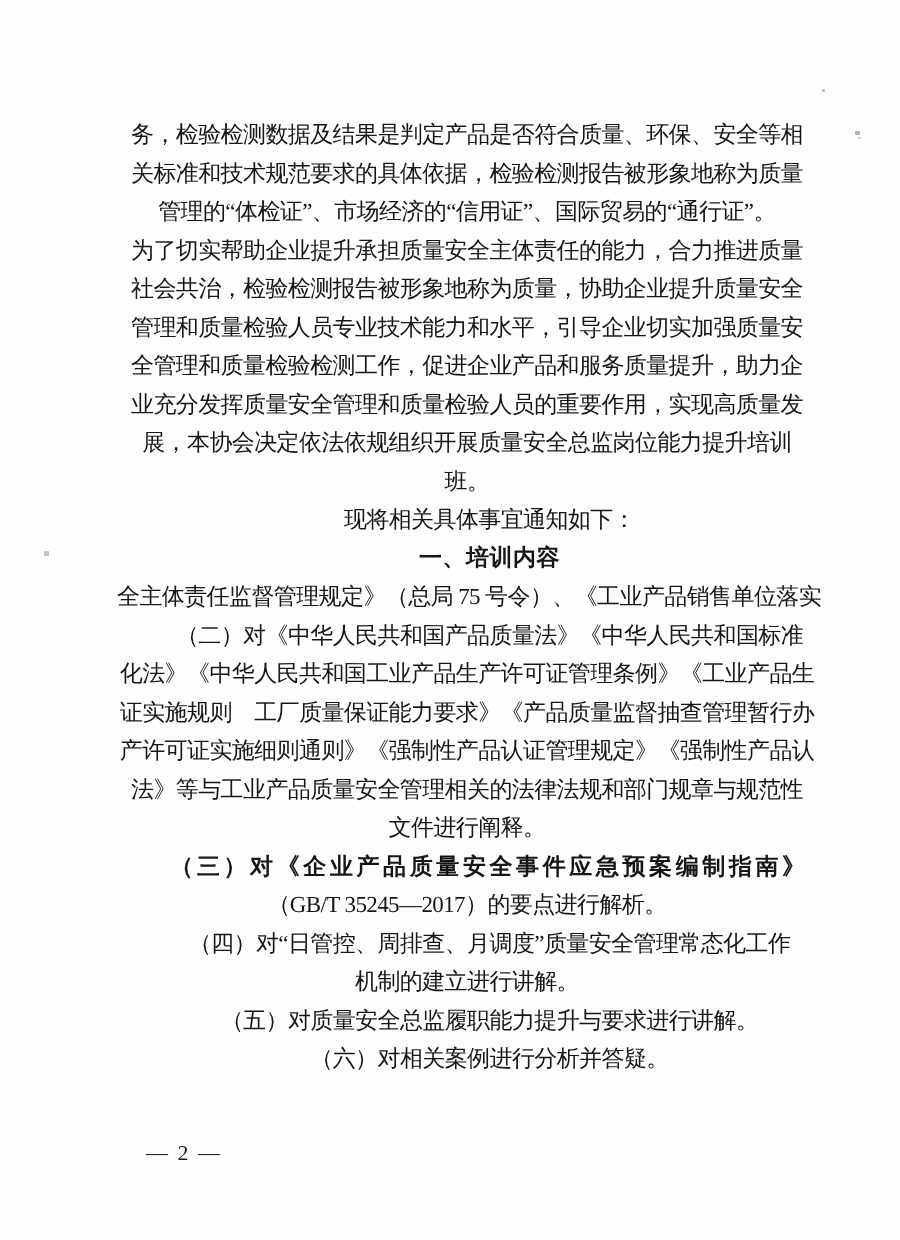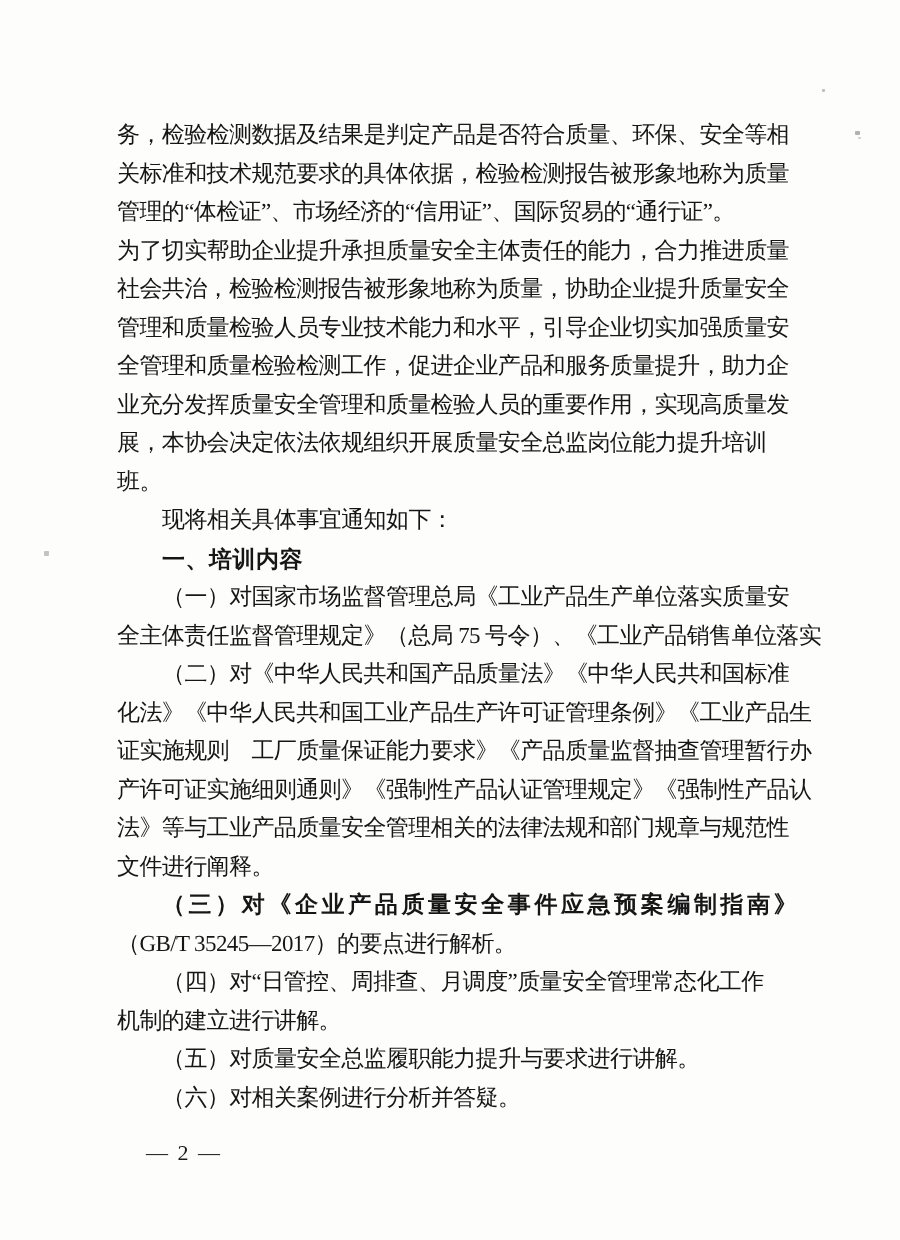--- a/index.html
+++ b/index.html
@@ -12,40 +12,41 @@
     background: #ffffff;
     position: relative;
     overflow: hidden;
     font-family: "Liberation Serif", "DejaVu Serif", serif;
     color: #161616;
   }
   .page {
     position: absolute;
     inset: 0;
     background: #fdfdfc;
+    text-align: center;
   }
   .textblock {
     position: absolute;
     left: 117px;
     top: 116px;
     width: 700px;
   }
   .line {
     font-size: 23px;
     letter-spacing: -0.6px;
     line-height: 38.5px;
     height: 38.5px;
     white-space: nowrap;
     text-rendering: geometricPrecision;
   }
   .line.indent {
     padding-left: 45px;
   }
   .line.bold {
-    font-family: Liberation Sans, sans-serif;
+    font-family: Liberation Mono, monospace;
     font-weight: 700;
     letter-spacing: 0.5px;
   }
   .line.spread {
     letter-spacing: 3.6px;
     font-weight: bold;
   }
   .footer {
     position: absolute;
     left: 146px;
@@ -76,21 +77,20 @@
     <div class="line">管理的“体检证”、市场经济的“信用证”、国际贸易的“通行证”。</div>
     <div class="line">为了切实帮助企业提升承担质量安全主体责任的能力，合力推进质量</div>
     <div class="line">社会共治，检验检测报告被形象地称为质量，协助企业提升质量安全</div>
     <div class="line">管理和质量检验人员专业技术能力和水平，引导企业切实加强质量安</div>
     <div class="line">全管理和质量检验检测工作，促进企业产品和服务质量提升，助力企</div>
     <div class="line">业充分发挥质量安全管理和质量检验人员的重要作用，实现高质量发</div>
     <div class="line">展，本协会决定依法依规组织开展质量安全总监岗位能力提升培训</div>
     <div class="line">班。</div>
     <div class="line indent">现将相关具体事宜通知如下：</div>
     <div class="line indent bold">一、培训内容</div>
-    <div class="line indent">（一）对国家市场监督管理总局《工业产品生产单位落实质量安</div>
     <div class="line">全主体责任监督管理规定》（总局 75 号令）、《工业产品销售单位落实</div>
     <div class="line indent">（二）对《中华人民共和国产品质量法》《中华人民共和国标准</div>
     <div class="line">化法》《中华人民共和国工业产品生产许可证管理条例》《工业产品生</div>
     <div class="line">证实施规则　工厂质量保证能力要求》《产品质量监督抽查管理暂行办</div>
     <div class="line">产许可证实施细则通则》《强制性产品认证管理规定》《强制性产品认</div>
     <div class="line">法》等与工业产品质量安全管理相关的法律法规和部门规章与规范性</div>
     <div class="line">文件进行阐释。</div>
     <div class="line indent spread">（三）对《企业产品质量安全事件应急预案编制指南》</div>
     <div class="line">（GB/T 35245—2017）的要点进行解析。</div>
     <div class="line indent">（四）对“日管控、周排查、月调度”质量安全管理常态化工作</div>

